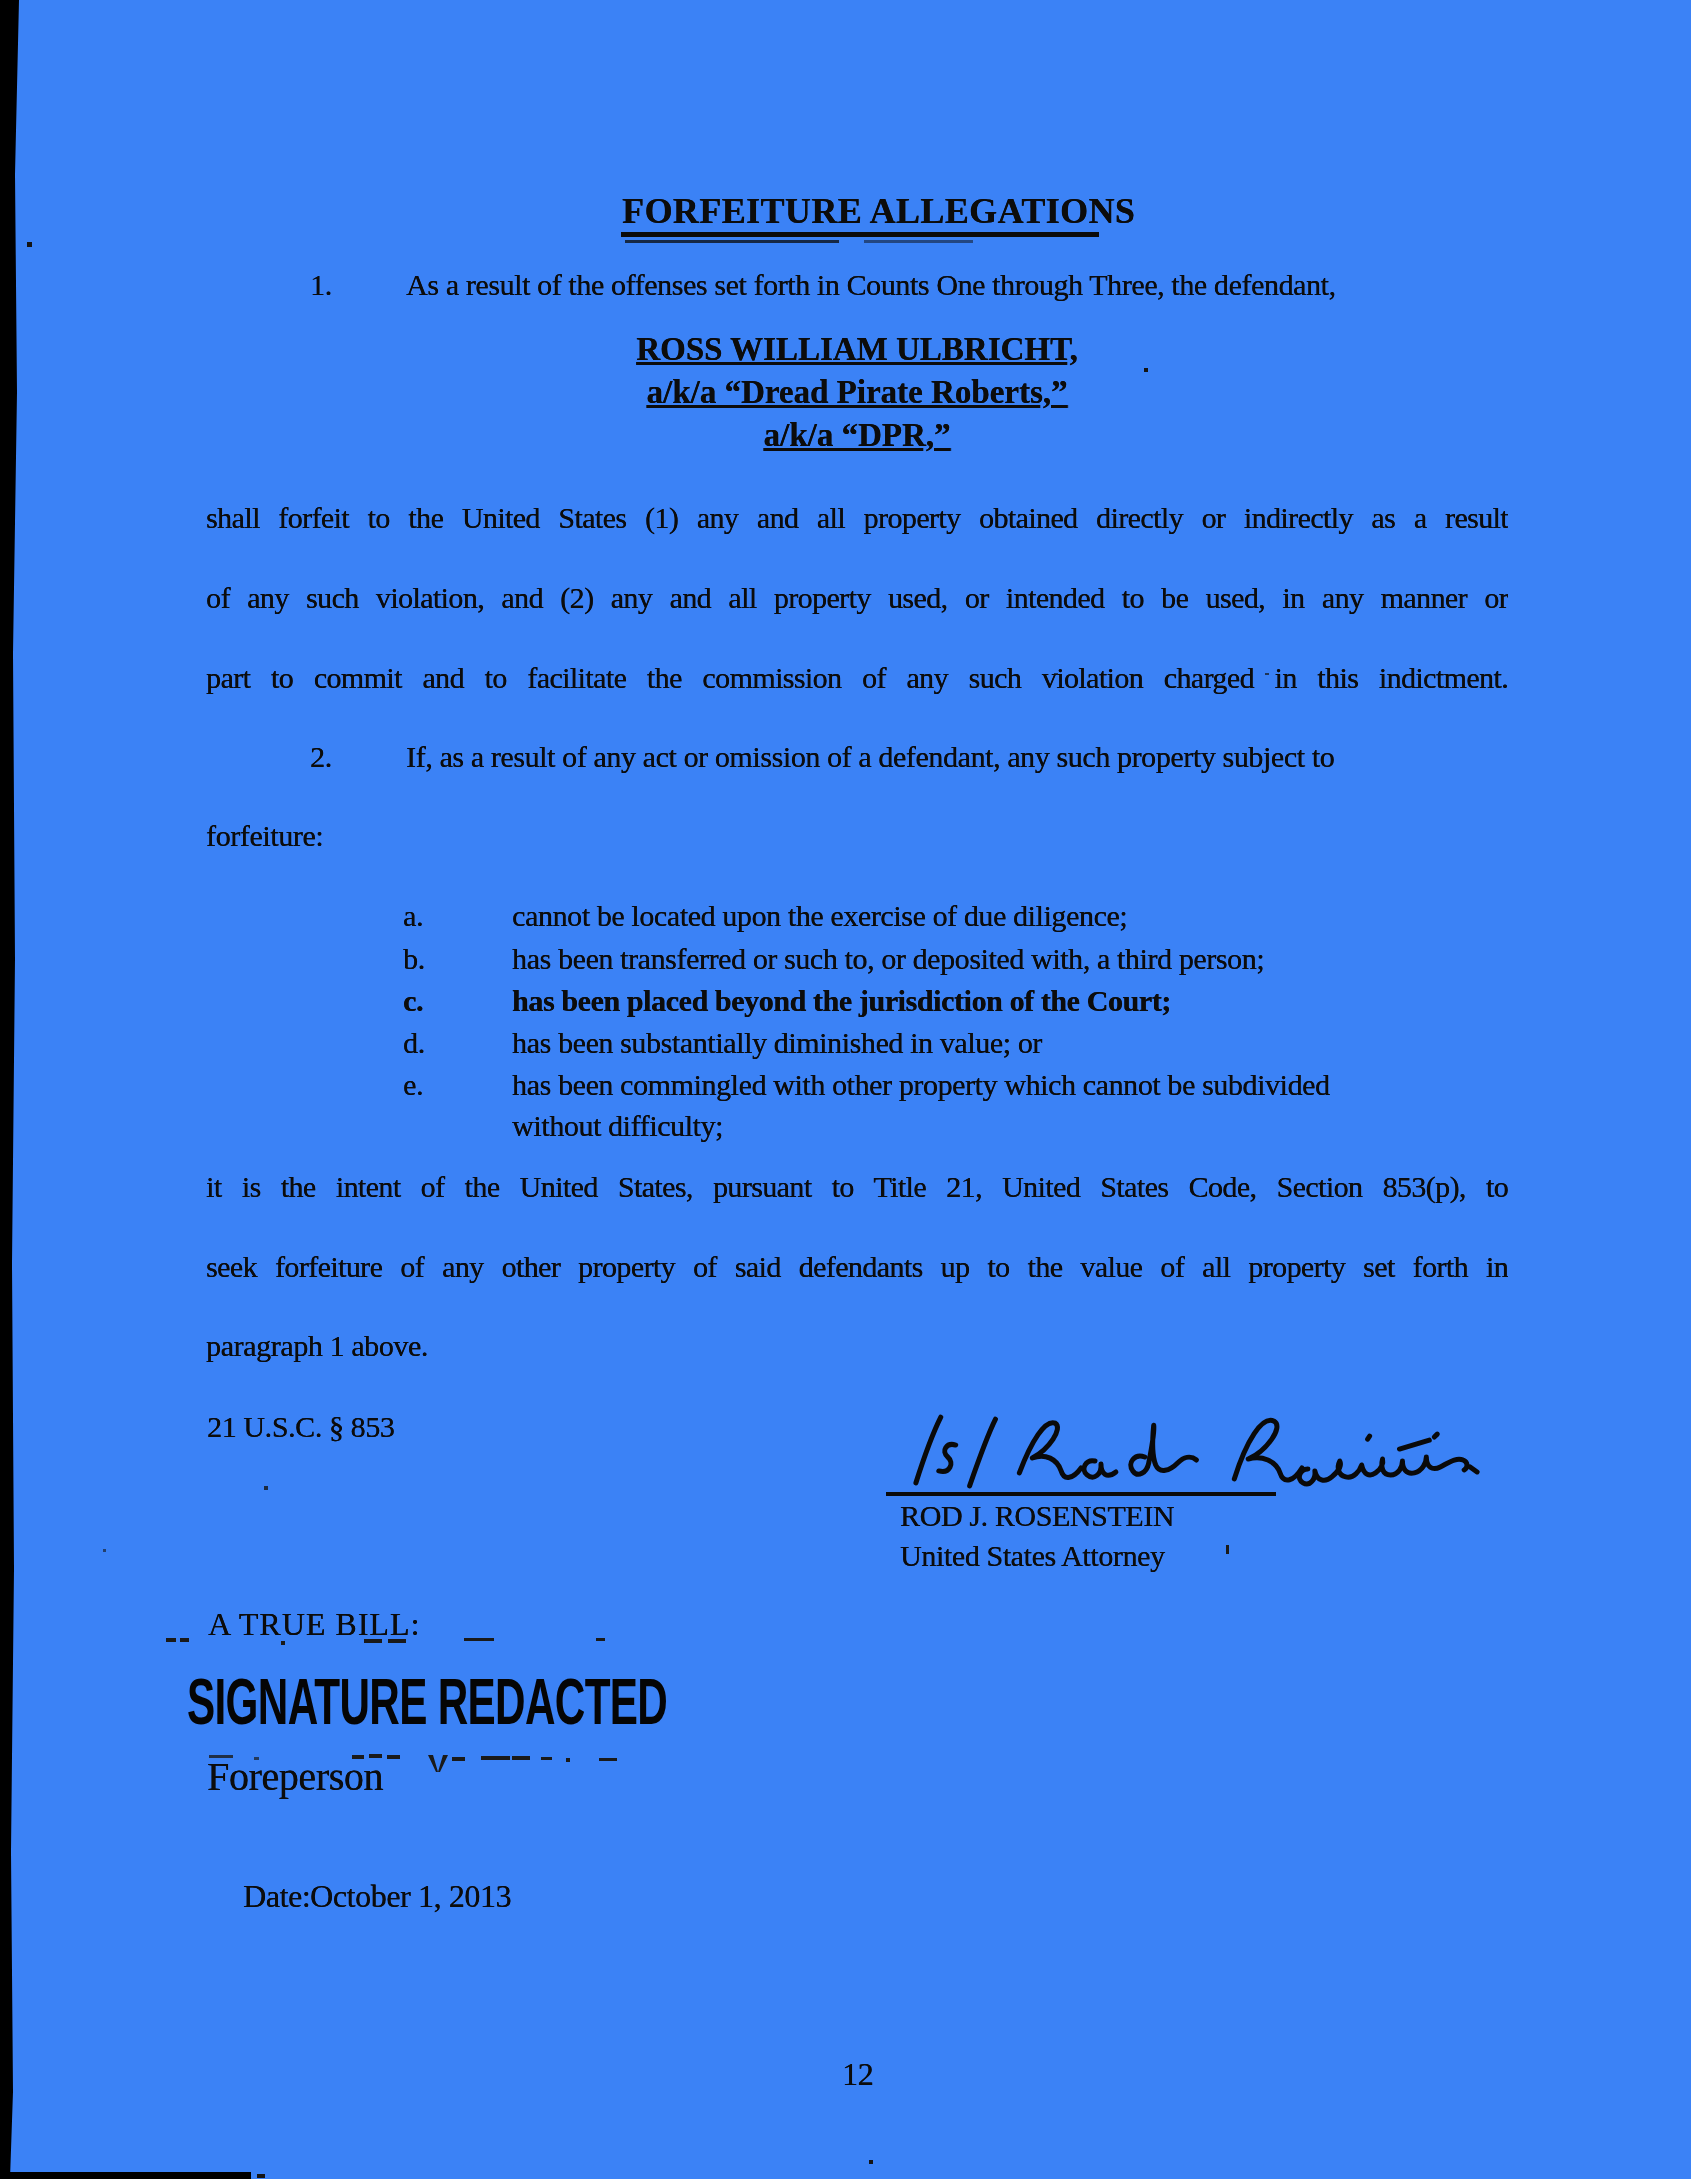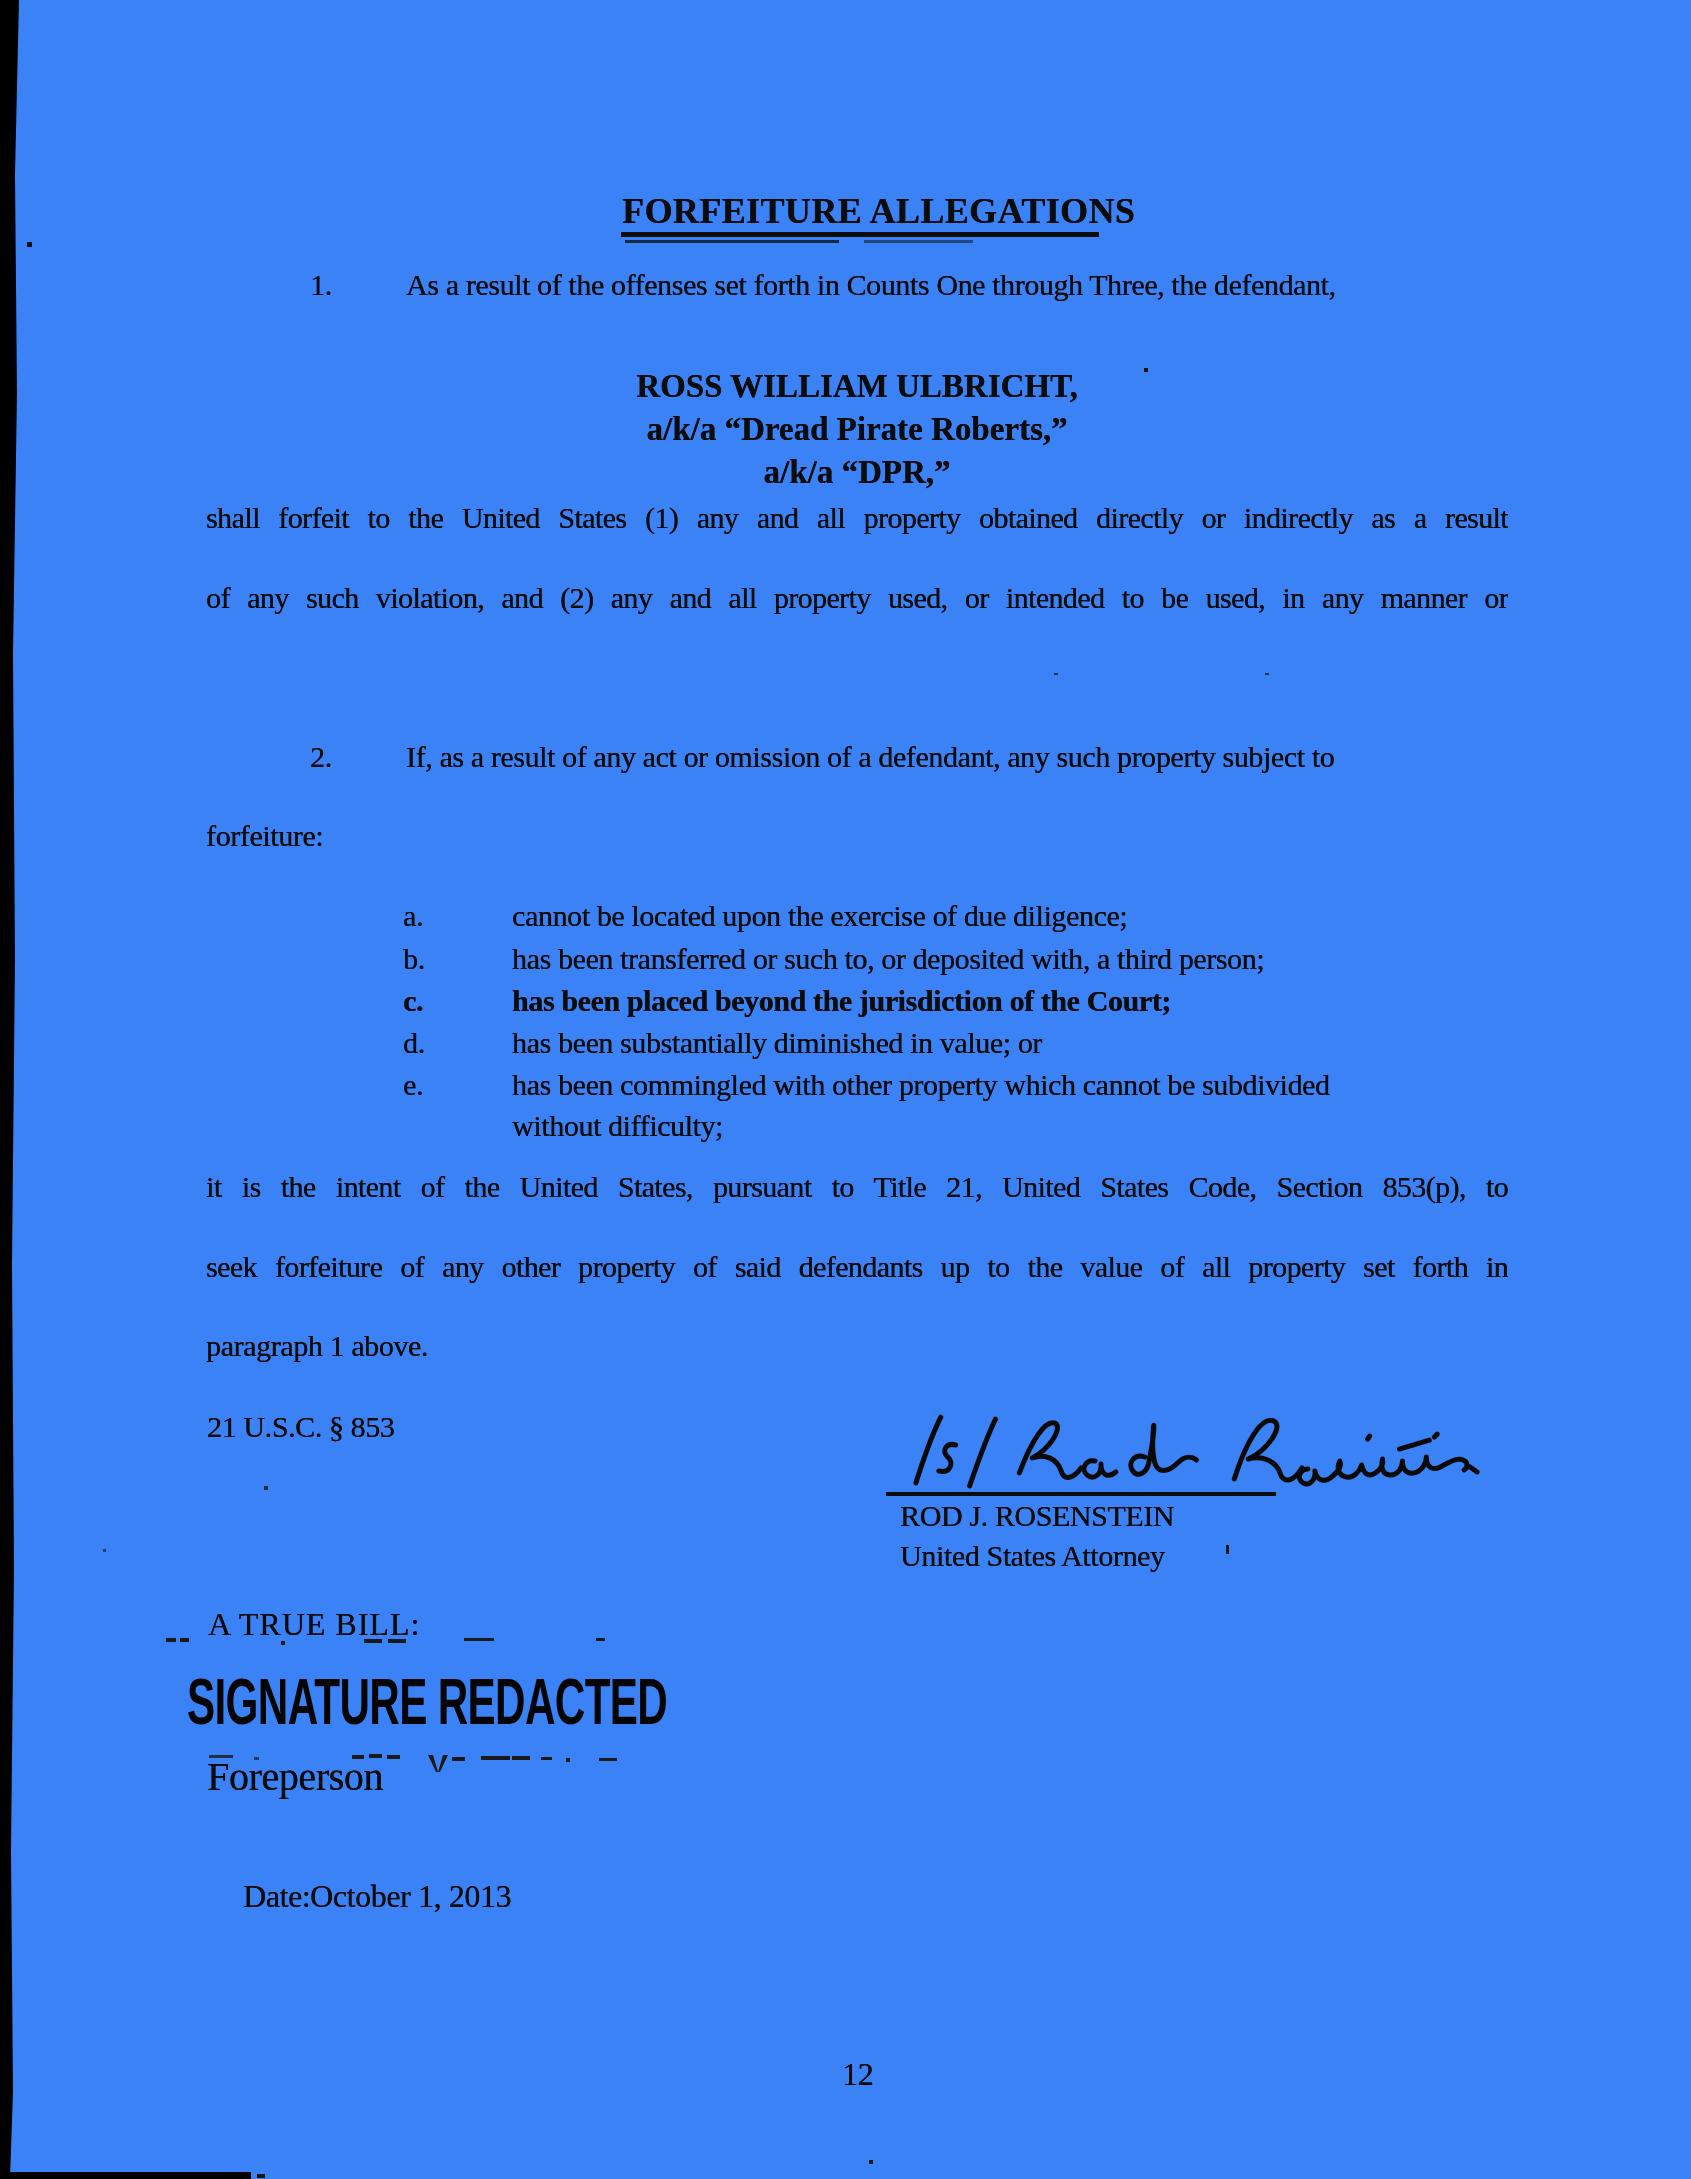--- a/index.html
+++ b/index.html
@@ -50,28 +50,29 @@
   <div class="speck" style="left:257px;top:2174px;width:8px;height:4px;"></div>
 
   <div class="txt title" style="left:622px;top:193px;">FORFEITURE ALLEGATIONS</div>
   <div class="rule" style="left:621px;top:232px;width:478px;height:5px;"></div>
   <div class="rule" style="left:625px;top:240px;width:214px;height:3px;opacity:.75;"></div>
   <div class="rule" style="left:864px;top:240px;width:109px;height:3px;opacity:.5;"></div>
 
   <div class="txt" style="left:310px;top:270px;">1.</div>
   <div class="txt" style="left:406px;top:270px;">As a result of the offenses set forth in Counts One through Three, the defendant,</div>
 
-  <div class="names" style="top:365px;">
+  <div class="names" style="top:328px;text-decoration:underline;">
     <div>ROSS WILLIAM ULBRICHT,</div>
     <div>a/k/a “Dread Pirate Roberts,”</div>
     <div>a/k/a “DPR,”</div>
   </div>
 
   <div class="jline" style="top:500px;">shall forfeit to the United States (1) any and all property obtained directly or indirectly as a result</div>
   <div class="jline" style="top:580px;">of any such violation, and (2) any and all property used, or intended to be used, in any manner or</div>
+  <div class="jline" style="top:660px;">part to commit and to facilitate the commission of any such violation charged in this indictment.</div>
 
   <div class="txt" style="left:310px;top:742px;">2.</div>
   <div class="txt" style="left:406px;top:742px;">If, as a result of any act or omission of a defendant, any such property subject to</div>
   <div class="txt" style="left:206px;top:821px;">forfeiture:</div>
 
   <div class="txt listrow" style="left:403px;top:901px;">
     <span class="letter">a.</span><span>cannot be located upon the exercise of due diligence;</span>
   </div>
   <div class="txt listrow" style="left:403px;top:944px;">
     <span class="letter">b.</span><span>has been transferred or such to, or deposited with, a third person;</span>

